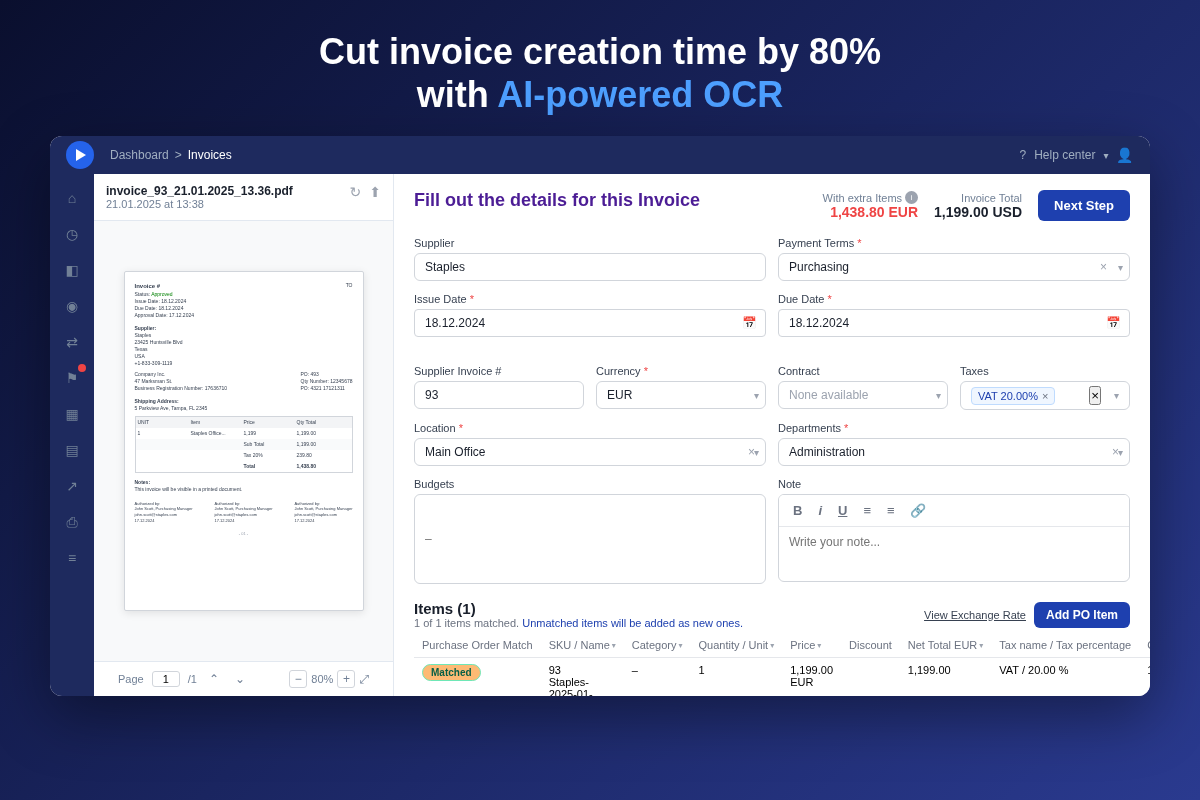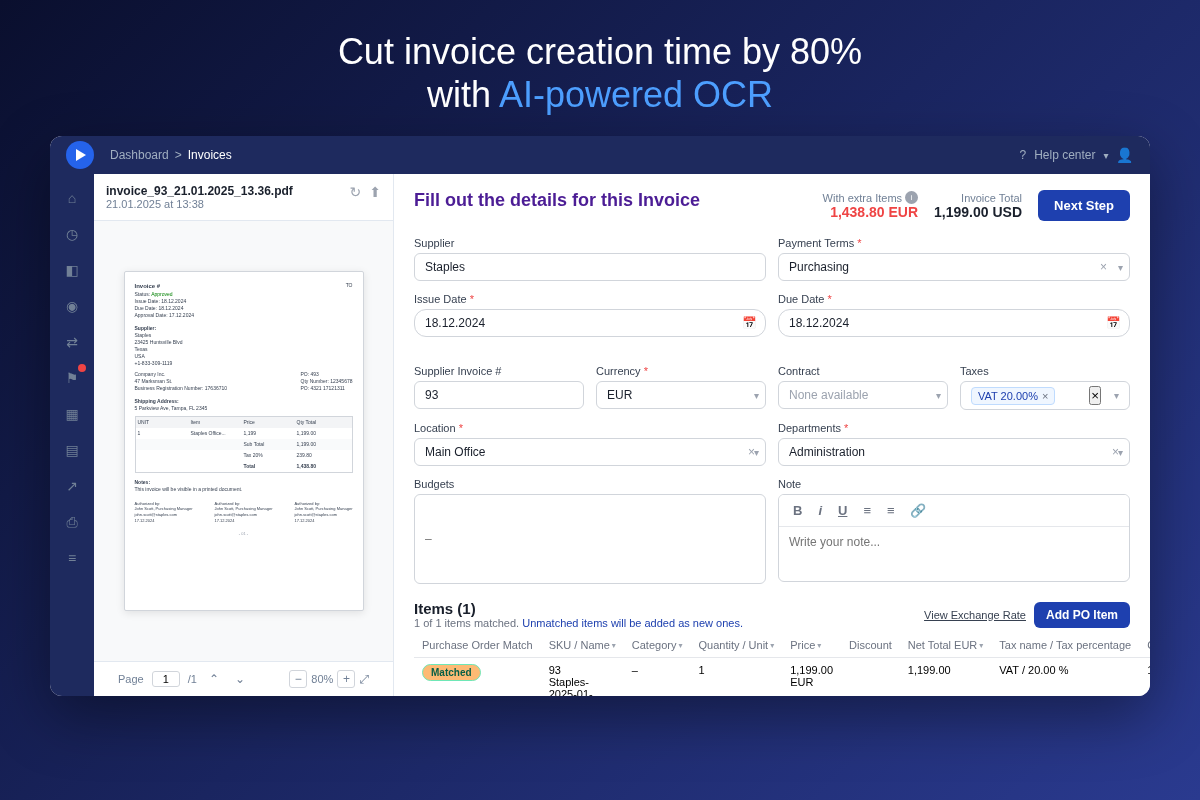--- a/index.html
+++ b/index.html
@@ -15,21 +15,21 @@
     }
 
     
     .hero {
       text-align: center;
       padding: 30px 20px 20px;
       color: white;
     }
     .hero h1 {
       font-size: 36px;
-      font-weight: 400;
+      font-weight: 700;
       line-height: 1.2;
       color: white;
     }
     .hero h1 .accent {
       color: #4d9fff;
     }
 
     
     .app-container {
       width: 1100px;
@@ -336,21 +336,21 @@
       position: absolute;
       right: 6px;
       color: #9ca3af;
       font-size: 10px;
     }
     .form-input-date {
       position: relative;
       display: flex;
       align-items: center;
       border: 1px solid #d1d5db;
-      border-radius: 12px;
+      border-radius: 4px;
       background: white;
       padding: 6px 10px;
       font-size: 12px;
       color: #1a202c;
     }
     .form-input-date .cal-icon {
       position: absolute;
       right: 8px;
       color: #9ca3af;
       font-size: 12px;

